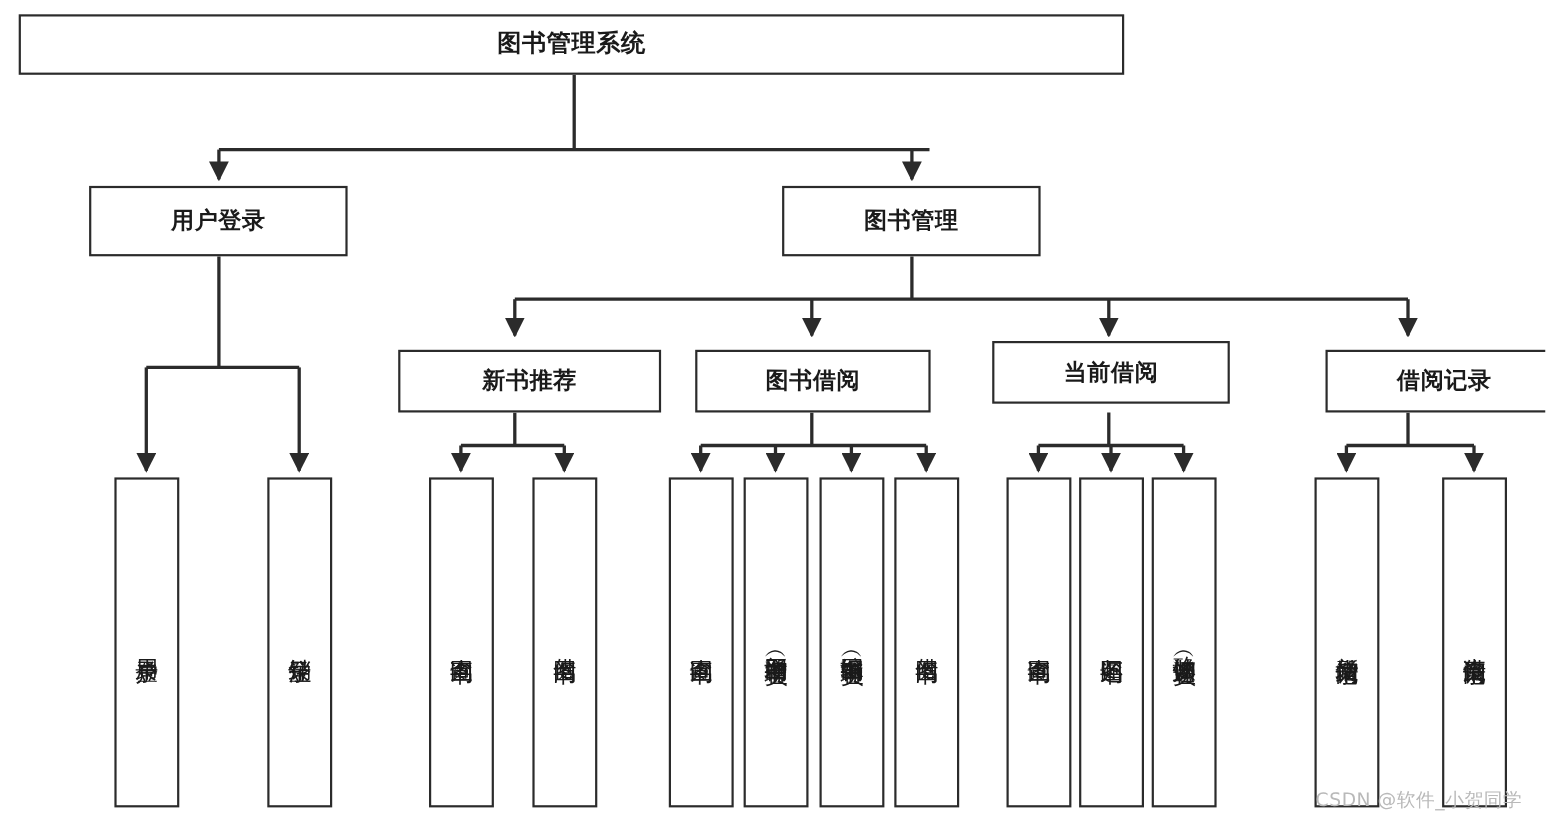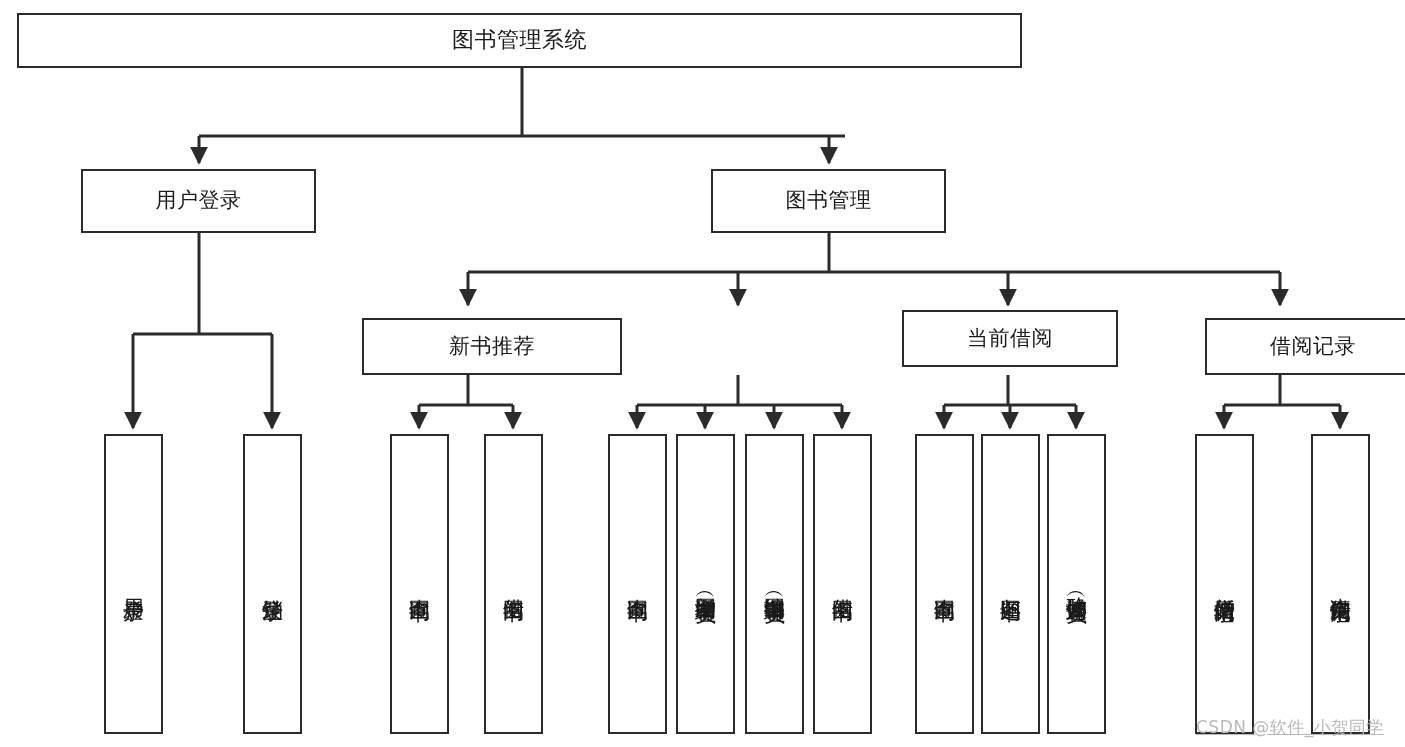--- a/index.html
+++ b/index.html
@@ -34,20 +34,21 @@
     display: flex;
     align-items: center;
     justify-content: center;
     color: #1a1a1a;
   }
   .node-h {
     font-size: 21px;
     line-height: 1.2;
     letter-spacing: 0.5px;
     white-space: nowrap;
+    font-weight: bold;
   }
   .node-root {
     font-size: 22px;
   }
   .node-v {
     writing-mode: vertical-rl;
     text-orientation: upright;
     font-size: 21px;
     line-height: 1.34;
     letter-spacing: 1px;
@@ -127,22 +128,25 @@
     <span>图书管理系统</span>
   </div>
 
   <div class="node node-h" style="left:81px; top:169px; width:235px; height:64px;">
     <span>用户登录</span>
   </div>
   <div class="node node-h" style="left:711px; top:169px; width:235px; height:64px;">
     <span>图书管理</span>
   </div>
 
-  <div class="node node-h" style="left:362px; top:318px; width:260px; height:57px;">
+  <div class="node node-h" style="left:362px; top:318px; width:239px; height:57px;">
     <span>新书推荐</span>
+  </div>
+  <div class="node node-h" style="left:632px; top:318px; width:214px; height:57px;">
+    <span>图书借阅</span>
   </div>
   <div class="node node-h" style="left:902px; top:310px; width:216px; height:57px;">
     <span>当前借阅</span>
   </div>
   <div class="node node-h" style="left:1172px; top:318px; width:216px; height:57px;margin-left:33px;">
     <span>借阅记录</span>
   </div>
 
   <div class="node node-v" style="left:104px; top:434px; width:59px; height:300px;">
     <span class="vlabel">用户登录</span>
@@ -181,15 +185,15 @@
     <span class="vlabel">确认归还（管理员）</span>
   </div>
 
   <div class="node node-v" style="left:1195px; top:434px; width:59px; height:300px;">
     <span class="vlabel">新增借阅记录</span>
   </div>
   <div class="node node-v" style="left:1311px; top:434px; width:59px; height:300px;">
     <span class="vlabel">查询借阅记录</span>
   </div>
 
-  <div class="watermark" style="left:1196px; top:716px;text-decoration:underline;">CSDN @软件_小贺同学</div>
+  <div class="watermark" style="left:1196px; top:716px;">CSDN @软件_小贺同学</div>
 
 </div>
 
 </body></html>

